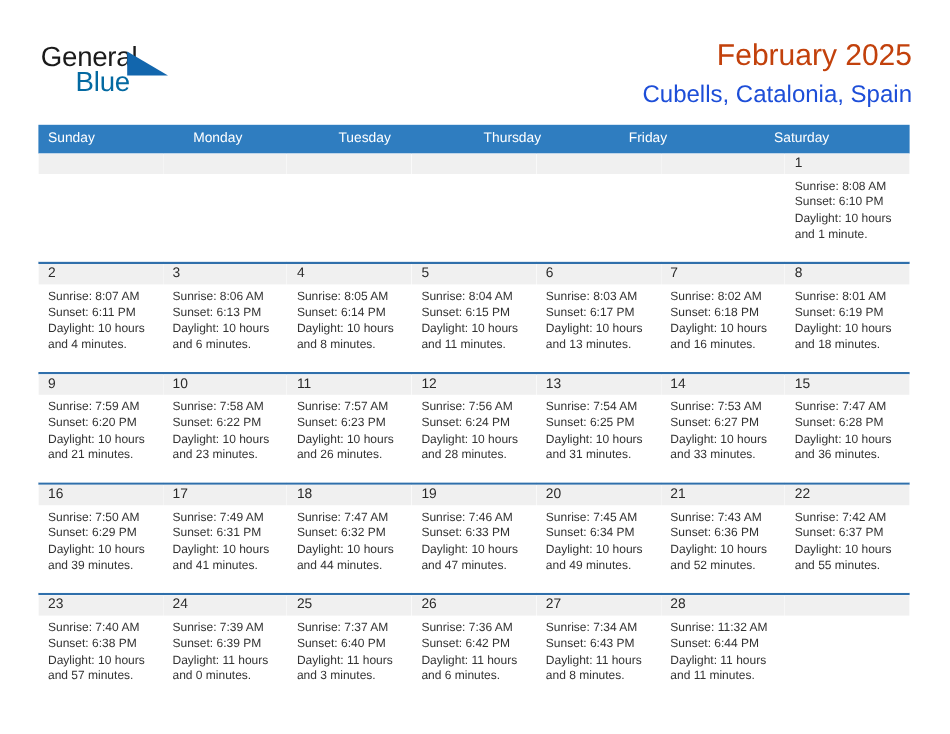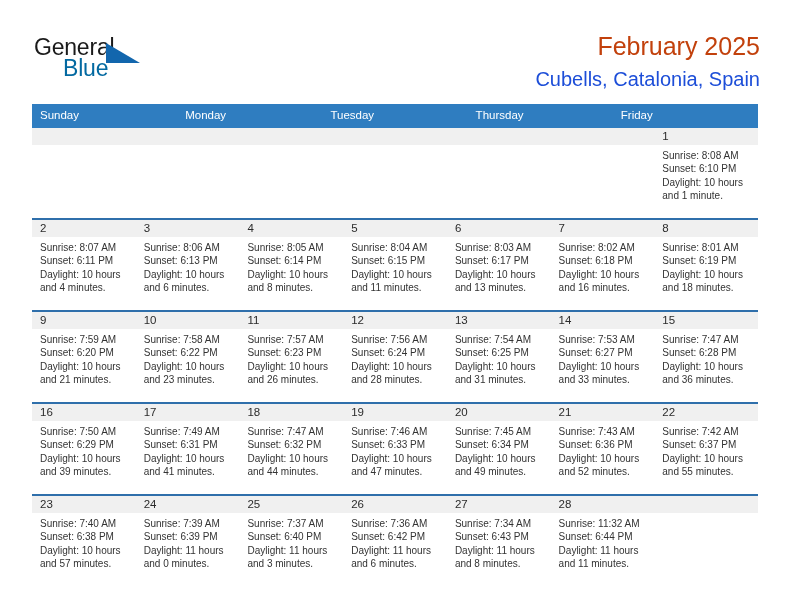--- a/index.html
+++ b/index.html
@@ -179,20 +179,21 @@
 
   </div>
 
   <div class="calendar">
     <div class="weekday-row" id="weekday-row">
         <div class="weekday">Sunday</div>
         <div class="weekday">Monday</div>
         <div class="weekday">Tuesday</div>
         <div class="weekday">Thursday</div>
         <div class="weekday">Friday</div>
+        <div class="weekday">Saturday</div>
       </div>
     <div id="weeks-container">
         <div class="week-row">
           <div class="day-cell empty">
             <div class="day-number-band"></div>
             <div class="day-body">
               <div></div>
               <div></div>
               <div></div>
               <div></div>

